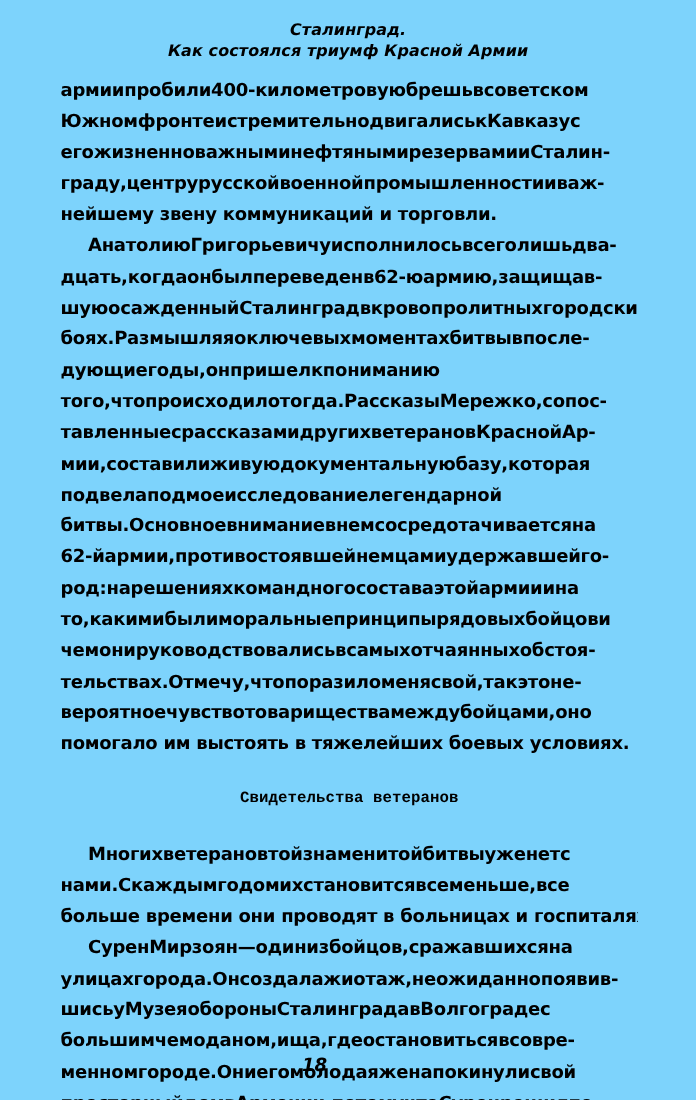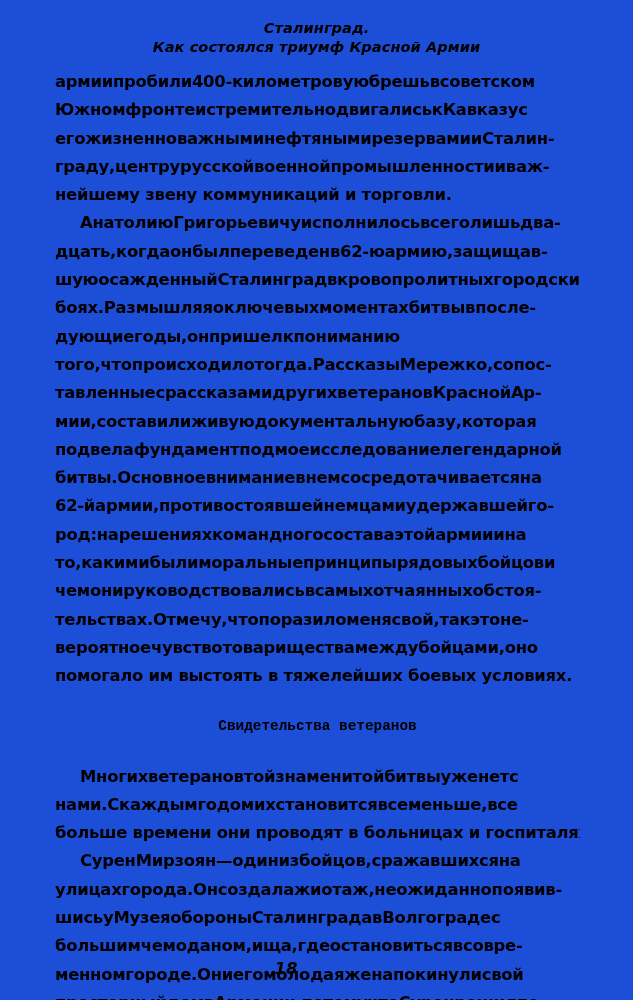--- a/index.html
+++ b/index.html
@@ -12,21 +12,21 @@
   body {
     font-family: "DejaVu Sans", sans-serif;
     color: #000000;
   }
 
   .page {
     position: relative;
     width: 633px;
     height: 1000px;
     margin: 0 auto;
-    background: #1d4ed8;
+    background: #7dd3fc;
     overflow: hidden;
     box-sizing: border-box;
     padding-left: 27px;
   }
 
   
   .running-head {
     position: absolute;
     top: 19px;
     left: 55px;
@@ -231,21 +231,20 @@
         <div class="line">
           <span class="w">мии,</span>
           <span class="w">составили</span>
           <span class="w">живую</span>
           <span class="w">документальную</span>
           <span class="w">базу,</span>
           <span class="w">которая</span>
         </div>
         <div class="line">
           <span class="w">подвела</span>
-          <span class="w">фундамент</span>
           <span class="w">под</span>
           <span class="w">мое</span>
           <span class="w">исследование</span>
           <span class="w">легендарной</span>
         </div>
         <div class="line">
           <span class="w">битвы.</span>
           <span class="w">Основное</span>
           <span class="w">внимание</span>
           <span class="w">в</span>

